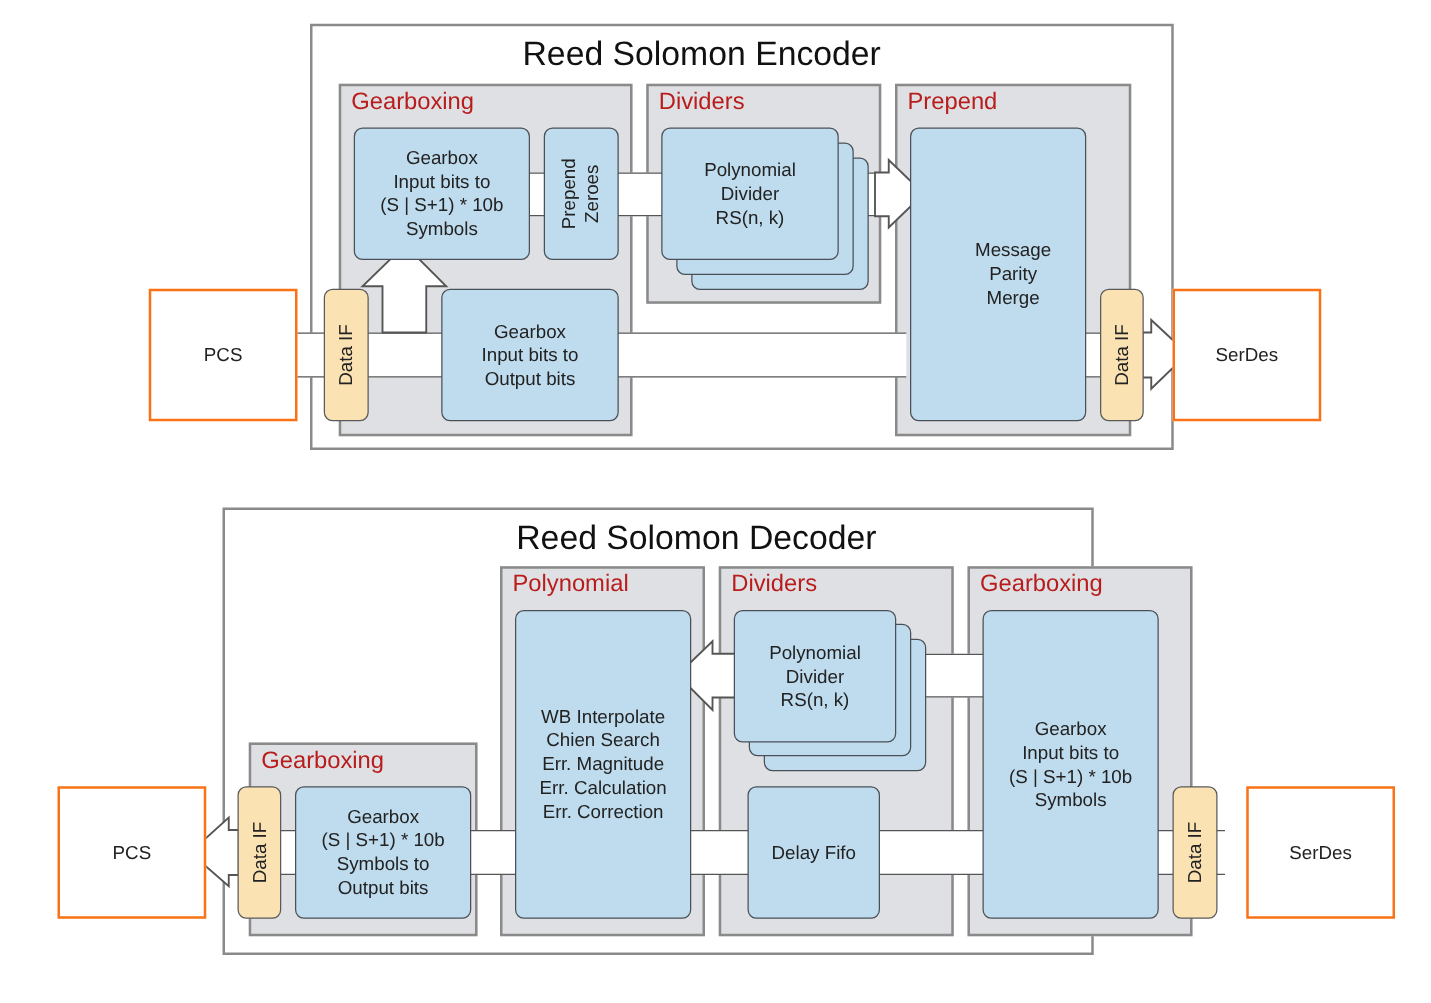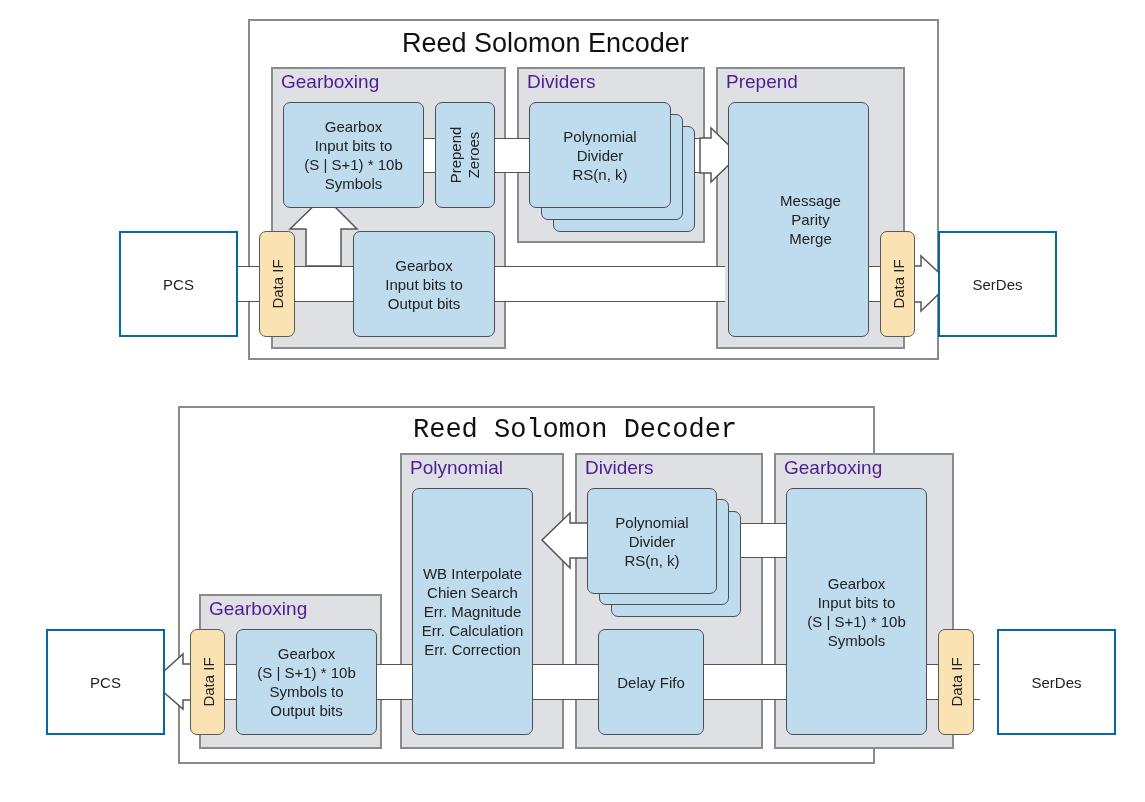--- a/index.html
+++ b/index.html
@@ -1,41 +1,41 @@
 <!DOCTYPE html>
 <html><head>
 <meta charset="utf-8">
 <style>
   html, body { margin: 0; padding: 0; background: #ffffff; }
   body { width: 1145px; height: 802px; position: relative; overflow: hidden;
          font-family: "Liberation Sans", "DejaVu Sans", sans-serif; color: #222; }
   .abs { position: absolute; box-sizing: border-box; }
   .outer { border: 2px solid #8a8a8a; background: #ffffff; }
   .group { border: 2px solid #8a8a8a; background: #dfe0e3; }
-  .group-title { position: absolute; left: 8px; top: 2px; font-size: 19px; color: #4c1d95; white-space: nowrap; }
+  .group-title { position: absolute; left: 8px; top: 2px; font-size: 19px; color: #b91c1c; white-space: nowrap; }
   .main-title { position: absolute; font-size: 27px; color: #111; white-space: nowrap; text-align: center; }
   .block { border: 1.5px solid #4a5058; background: #bfdcee; border-radius: 7px;
            display: flex; align-items: center; justify-content: center; text-align: center;
            font-size: 15px; line-height: 19px; color: #222; white-space: pre-line; }
-  .ext { border: 2px solid #0369a1; background: #fff; display: flex; align-items: center; justify-content: center;
+  .ext { border: 2px solid #f97316; background: #fff; display: flex; align-items: center; justify-content: center;
          font-size: 15px; color: #222; }
   .dataif { border: 1.5px solid #5a5a5a; background: #fbe2b3; border-radius: 7px; }
   .dataif span { position: absolute; left: 50%; top: 50%; transform: translate(-50%,-50%) rotate(-90deg);
                  white-space: nowrap; font-size: 15px; color: #222; }
   .vert span { position: absolute; left: 50%; top: 50%; transform: translate(-50%,-50%) rotate(-90deg);
                white-space: pre-line; font-size: 15px; line-height: 18px; text-align: center; color:#222; }
   .bus { background: #ffffff; border-top: 1.5px solid #555; border-bottom: 1.5px solid #555; }
   svg.arrow { position: absolute; overflow: visible; }
   svg.arrow polygon { fill: #ffffff; stroke: #555; stroke-width: 1.5; stroke-linejoin: miter; }
 </style>
 </head>
 <body>
 
 <div class="abs outer" style="left:248px;top:19px;width:691px;height:341px;"></div>
-<div class="main-title" style="left:402px;top:28px;text-align:center;">Reed Solomon Encoder</div>
+<div class="main-title" style="left:418px;top:28px;text-align:center;">Reed Solomon Encoder</div>
 
 <div class="abs group" style="left:271px;top:67px;width:235px;height:282px;">
   <div class="group-title">Gearboxing</div>
 </div>
 <div class="abs group" style="left:517px;top:67px;width:188px;height:176px;">
   <div class="group-title">Dividers</div>
 </div>
 <div class="abs group" style="left:716px;top:67px;width:189px;height:282px;">
   <div class="group-title">Prepend</div>
 </div>
@@ -82,21 +82,21 @@
   <span>Data IF</span>
 </div>
 <div class="abs dataif" style="left:880px;top:231px;width:35px;height:106px;">
   <span>Data IF</span>
 </div>
 
 <div class="abs ext" style="left:119px;top:231px;width:119px;height:106px;">PCS</div>
 <div class="abs ext" style="left:938px;top:231px;width:119px;height:106px;">SerDes</div>
 
 <div class="abs outer" style="left:178px;top:406px;width:697px;height:358px;"></div>
-<div class="main-title" style="left:413px;top:415px;font-family:Liberation Mono, monospace;">Reed Solomon Decoder</div>
+<div class="main-title" style="left:413px;top:415px;">Reed Solomon Decoder</div>
 
 <div class="abs group" style="left:199px;top:594px;width:183px;height:155px;">
   <div class="group-title">Gearboxing</div>
 </div>
 <div class="abs group" style="left:400px;top:453px;width:164px;height:296px;">
   <div class="group-title">Polynomial</div>
 </div>
 <div class="abs group" style="left:575px;top:453px;width:188px;height:296px;">
   <div class="group-title">Dividers</div>
 </div>
@@ -107,21 +107,21 @@
 <div class="abs bus" style="left:200px;top:664px;width:780px;height:36px;"></div>
 <div class="abs bus" style="left:730px;top:523px;width:68px;height:35px;"></div>
 
 <svg class="arrow" style="left:0;top:0;" width="1" height="1">
   <polygon points="600,523 570,523 570,513 542,540 570,568 570,558 600,558"></polygon>
 </svg>
 <svg class="arrow" style="left:0;top:0;" width="1" height="1">
   <polygon points="191,664 183,664 183,654 152,682 183,709 183,700 191,700"></polygon>
 </svg>
 
-<div class="abs block" style="left:412px;top:488px;width:121px;height:247px;">WB Interpolate
+<div class="abs block" style="left:412px;top:488px;width:141px;height:247px;">WB Interpolate
 Chien Search
 Err. Magnitude
 Err. Calculation
 Err. Correction</div>
 
 <div class="abs block" style="left:611px;top:511px;width:130px;height:106px;"></div>
 <div class="abs block" style="left:599px;top:499px;width:130px;height:106px;"></div>
 <div class="abs block" style="left:587px;top:488px;width:130px;height:106px;">Polynomial
 Divider
 RS(n, k)</div>

